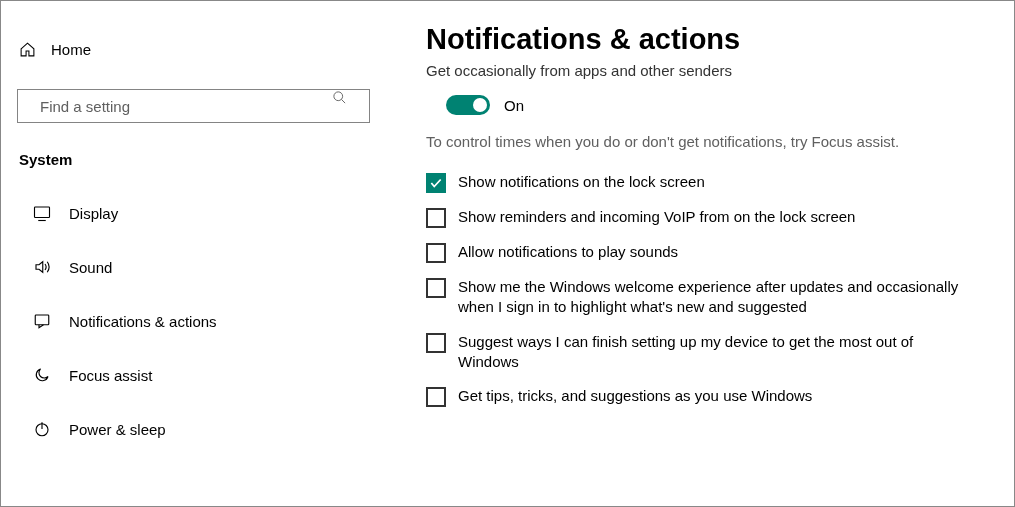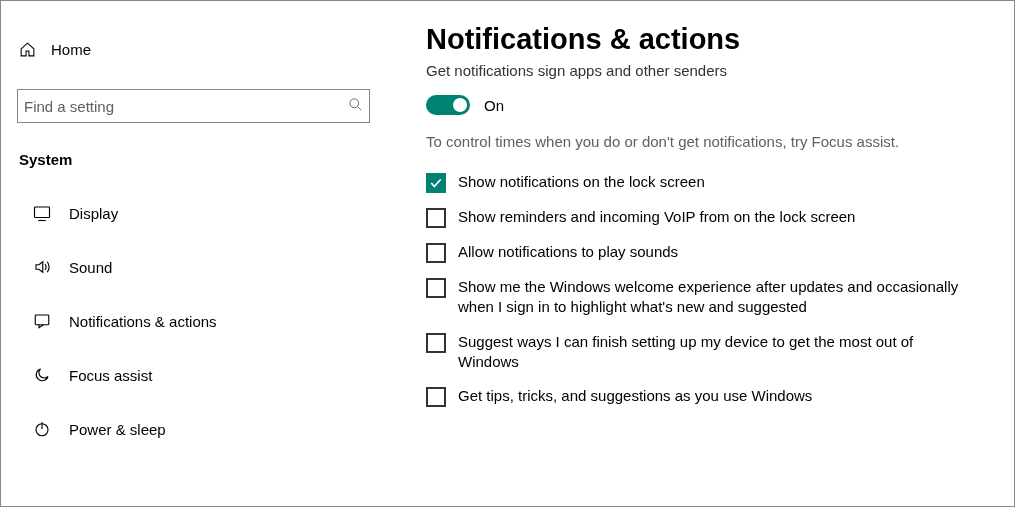--- a/index.html
+++ b/index.html
@@ -37,22 +37,21 @@
     }
     .home-label {
       font-size: 15px;
       color: #000;
     }
     .search-box {
       margin: 20px 16px 18px 16px;
       border: 1px solid #848484;
       height: 34px;
       display: flex;
-      align-items: center;
-      padding: 0 6px;
+      padding: 0 22px;
       cursor: text;
     }
     .search-input {
       flex: 1;
       border: none;
       outline: none;
       font-size: 15px;
       color: #606060;
       background: transparent;
     }
@@ -95,20 +94,21 @@
     }
     .subtitle {
       font-size: 15px;
       color: #333;
       margin-top: 6px;
     }
     .toggle-row {
       display: flex;
       align-items: center;
       margin-top: 16px;
+      margin-left: 20px;
     }
     .toggle {
       width: 44px;
       height: 20px;
       background: #008272;
       border-radius: 10px;
       position: relative;
       cursor: pointer;
       margin-right: 14px;
     }
@@ -238,21 +238,21 @@
         <circle cx="12" cy="13" r="8"></circle>
         <line x1="12" y1="3" x2="12" y2="12"></line>
       </svg>
     </span>
     <span class="nav-label">Power &amp; sleep</span>
   </div>
 </div>
 
 <div class="main">
   <div class="page-title">Notifications &amp; actions</div>
-  <div class="subtitle">Get notifications sign apps and other senders</div>
+  <div class="subtitle">Get occasionally from apps and other senders</div>
 
   <div class="toggle-row">
     <div class="toggle">
       <div class="toggle-knob"></div>
     </div>
     <span class="toggle-label">On</span>
   </div>
 
   <div class="help-text">To control times when you do or don't get notifications, try Focus assist.</div>
 

